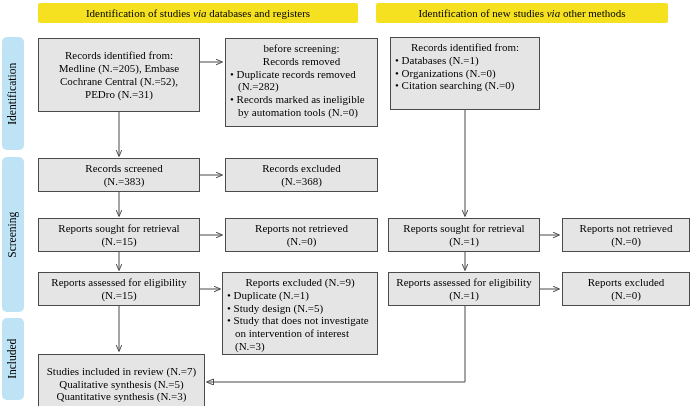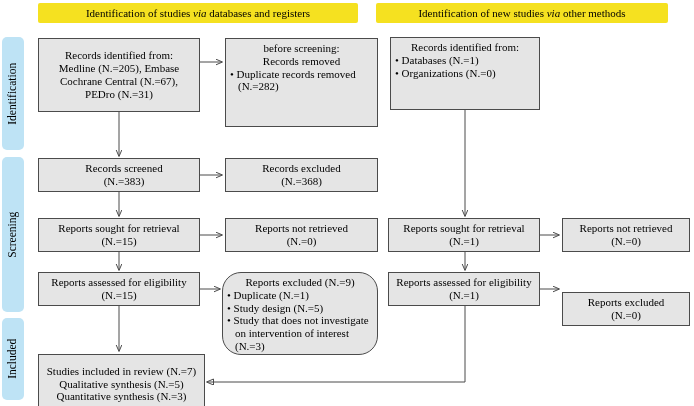--- a/index.html
+++ b/index.html
@@ -77,28 +77,29 @@
   <path d="M465,110 V216" marker-end="url(#ah)"></path>
   <path d="M540,235 H559" marker-end="url(#ah)"></path>
   <path d="M465,252 V270" marker-end="url(#ah)"></path>
   <path d="M540,289 H559" marker-end="url(#ah)"></path>
   <path d="M465,306 V382 H207" marker-end="url(#ah)"></path>
 </svg>
 
 <div class="box center" style="left:38px;top:38px;width:162px;height:74px;">
   <div>Records identified from:</div>
   <div>Medline (N.=205), Embase</div>
-  <div>Cochrane Central (N.=67),</div>
+  <div>Cochrane Central (N.=52),</div>
   <div>PEDro (N.=31)</div>
 </div>
 
 <div class="box pad" style="left:225px;top:38px;width:153px;height:89px;">
   <div class="b-title">before screening:</div>
   <div class="b-title">Records removed</div>
   <div class="b-item">• Duplicate records removed (N.=282)</div>
+  <div class="b-item">• Records marked as ineligible by automation tools (N.=0)</div>
 </div>
 
 <div class="box center" style="left:38px;top:158px;width:162px;height:34px;padding-left:12px;">
   <div>Records screened</div>
   <div>(N.=383)</div>
 </div>
 
 <div class="box center" style="left:225px;top:158px;width:153px;height:34px;">
   <div>Records excluded</div>
   <div>(N.=368)</div>
@@ -112,50 +113,51 @@
 <div class="box center" style="left:225px;top:218px;width:153px;height:34px;">
   <div>Reports not retrieved</div>
   <div>(N.=0)</div>
 </div>
 
 <div class="box center" style="left:38px;top:272px;width:162px;height:34px;">
   <div>Reports assessed for eligibility</div>
   <div>(N.=15)</div>
 </div>
 
-<div class="box pad" style="left:222px;top:272px;width:156px;height:83px;border-radius:19px;">
+<div class="box pad" style="left:222px;top:272px;width:156px;height:83px;">
   <div class="b-title">Reports excluded (N.=9)</div>
   <div class="b-item">• Duplicate (N.=1)</div>
   <div class="b-item">• Study design (N.=5)</div>
   <div class="b-item">• Study that does not investigate on intervention of interest (N.=3)</div>
 </div>
 
 <div class="box center" style="left:38px;top:354px;width:167px;height:60px;">
   <div>Studies included in review (N.=7)</div>
   <div>Qualitative synthesis (N.=5)</div>
   <div>Quantitative synthesis (N.=3)</div>
 </div>
 
 <div class="box pad" style="left:390px;top:37px;width:150px;height:73px;">
   <div class="b-title">Records identified from:</div>
   <div class="b-item">• Databases (N.=1)</div>
   <div class="b-item">• Organizations (N.=0)</div>
+  <div class="b-item">• Citation searching (N.=0)</div>
 </div>
 
 <div class="box center" style="left:388px;top:218px;width:152px;height:34px;">
   <div>Reports sought for retrieval</div>
   <div>(N.=1)</div>
 </div>
 
 <div class="box center" style="left:562px;top:218px;width:128px;height:34px;">
   <div>Reports not retrieved</div>
   <div>(N.=0)</div>
 </div>
 
 <div class="box center" style="left:388px;top:272px;width:152px;height:34px;">
   <div>Reports assessed for eligibility</div>
   <div>(N.=1)</div>
 </div>
 
-<div class="box center" style="left:562px;top:272px;width:128px;height:34px;margin-top:20px;">
+<div class="box center" style="left:562px;top:272px;width:128px;height:34px;">
   <div>Reports excluded</div>
   <div>(N.=0)</div>
 </div>
 
 </body></html>

